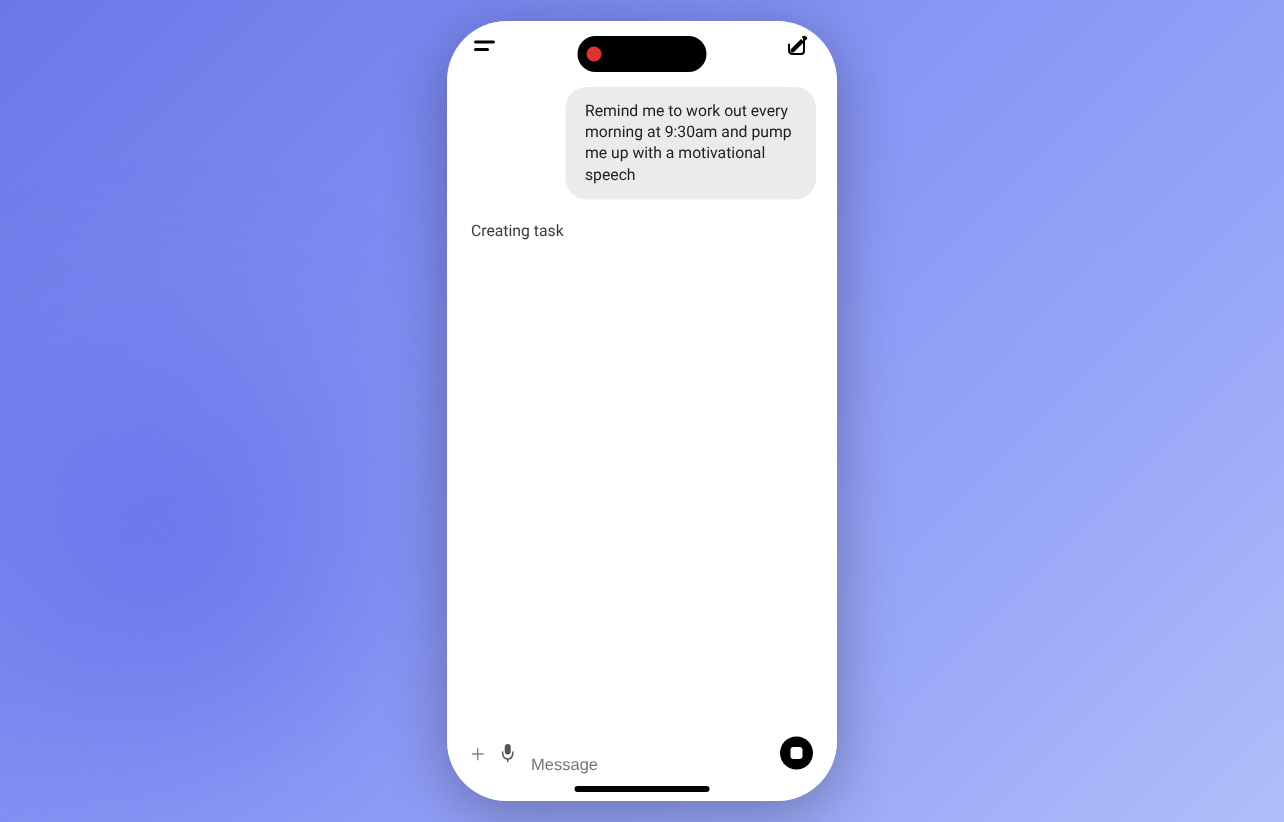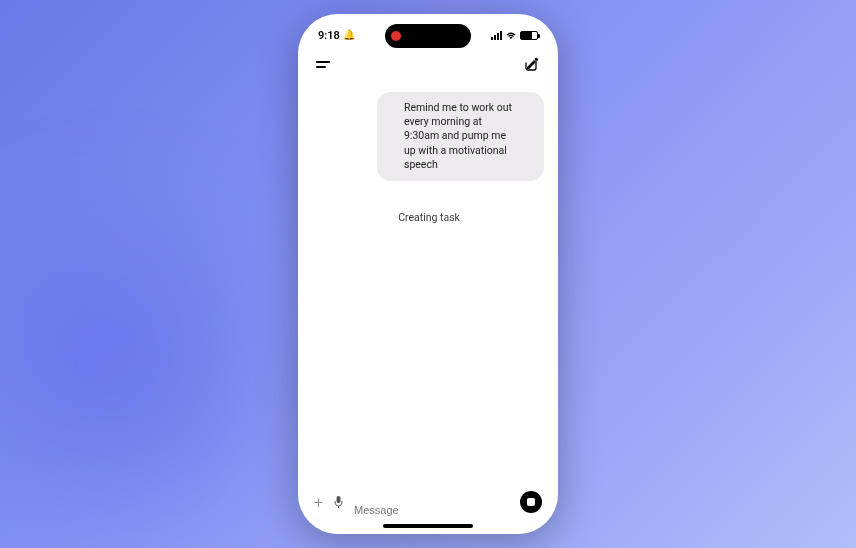--- a/index.html
+++ b/index.html
@@ -64,25 +64,25 @@
       padding: 0 18px;
     }
     .menu-lines { display:flex; flex-direction:column; gap:3px; }
     .menu-lines span { width:14px; height:2px; background:#000; border-radius:1px; }
     .menu-lines span:nth-child(2){ width:10px; }
     .chat {
       flex: 1; padding: 8px 14px; overflow: hidden;
     }
     .user-msg {
       background: #eceaec; border-radius: 14px;
-      padding: 9px 27px; font-size: 10.5px; line-height: 1.35;
+      padding: 9px 13px; font-size: 10.5px; line-height: 1.35;
       color: #222; width: 72%; margin-left: auto; margin-top: 4px;
     }
     .status-msg {
-      font-size: 10.5px; color: #3a3a3a; margin-top: 30px; margin-left: 2px; text-align: center;
+      font-size: 10.5px; color: #3a3a3a; margin-top: 14px; margin-left: 2px;
     }
     .inputbar {
       height: 42px; display: flex; align-items: center; gap: 10px;
       padding: 0 16px 2px 16px;
     }
     .plus-icon { font-size: 16px; color: #888; font-weight: 300; }
     .msg-field {
       flex:1; border:none; outline:none; font-size: 11px; color:#aaa;
       background: transparent;
       margin-top: 15px;
@@ -101,40 +101,20 @@
     .bell-icon { font-size: 10px; line-height: 1; }
   </style>
 </head>
 <body>
 
 <div class="phone">
   <div class="island">
     <div class="island-dot"></div>
   </div>
 
-  <div class="statusbar">
-    <div class="statusbar-left">
-      <span>9:18</span>
-      <span class="bell-icon">🔔</span>
-    </div>
-    <div class="statusbar-right">
-      <div class="signal-bars">
-        <span></span>
-          <span></span>
-          <span></span>
-          <span></span>
-      </div>
-      <svg width="12" height="9" viewBox="0 0 12 9">
-        <path d="M6 8 L4.5 6.5 Q6 5.2 7.5 6.5 Z M3 5 Q6 2.3 9 5 L8 6 Q6 4.2 4 6 Z M1.5 3.5 Q6 -0.6 10.5 3.5 L9.5 4.5 Q6 1.3 2.5 4.5 Z" fill="#000"></path>
-      </svg>
-      <div class="battery">
-        <div class="battery-fill"></div>
-      </div>
-    </div>
-  </div>
 
   <div class="navbar">
     <div class="menu-lines">
       <span></span>
         <span></span>
     </div>
     <svg width="16" height="16" viewBox="0 0 16 16">
       <path d="M3 11 L3 13 L5 13 L12 6 L10 4 Z M11 3 L13 5 L14 4 Q14.5 3.5 14 3 L13 2 Q12.5 1.5 12 2 Z" fill="#000"></path>
       <rect x="2" y="2" width="10" height="12" rx="2" fill="none" stroke="#000" stroke-width="1.3" stroke-dasharray="0 7 20"></rect>
     </svg>

